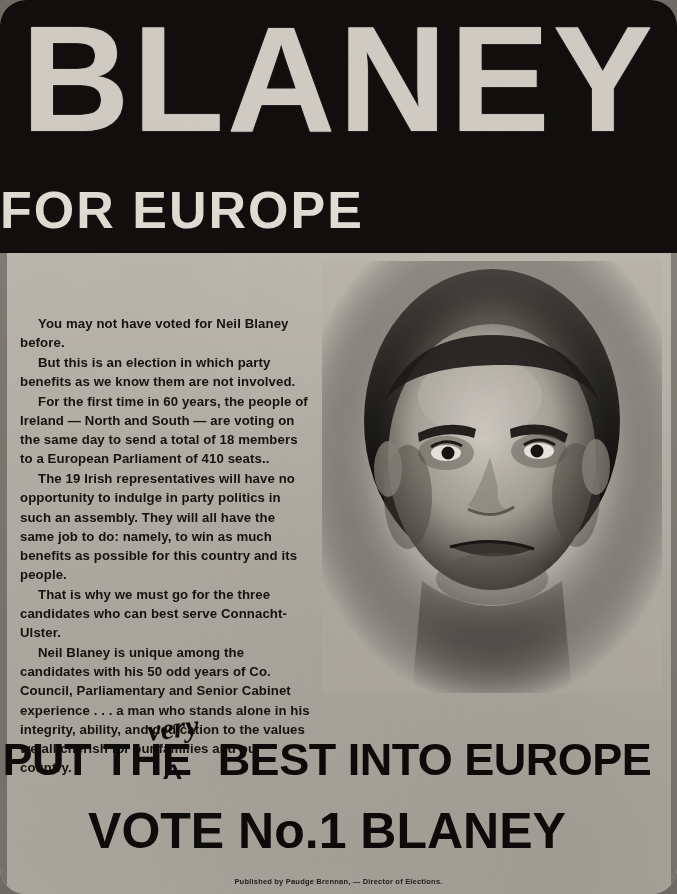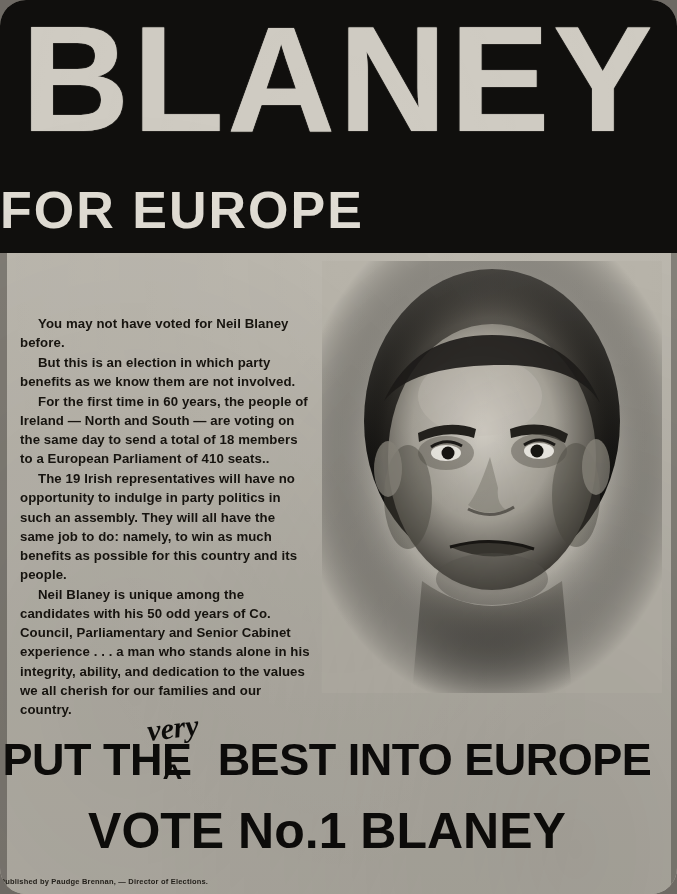--- a/index.html
+++ b/index.html
@@ -169,21 +169,21 @@
     letter-spacing: 0px;
     white-space: nowrap;
   }
 
   
   .credit {
     position: absolute;
     left: 0;
     top: 877px;
     width: 677px;
-    text-align: left;
+    text-align: center;
     color: #26231d;
     font-size: 7.5px;
     line-height: 10px;
     font-weight: bold;
     letter-spacing: 0.2px;
   }
 
   
   .grain {
     position: absolute;
@@ -209,20 +209,21 @@
 
   <div class="paper">
     <div class="paper-edge-left"></div>
     <div class="paper-edge-right"></div>
 
     <div class="copy">
       <p>You may not have voted for Neil Blaney before.</p>
       <p>But this is an election in which party benefits as we know them are not involved.</p>
       <p>For the first time in 60 years, the people of Ireland — North and South — are voting on the same day to send a total of 18 members to a European Parliament of 410 seats..</p>
       <p>The 19 Irish representatives will have no opportunity to indulge in party politics in such an assembly. They will all have the same job to do: namely, to win as much benefits as possible for this country and its people.</p>
+      <p>That is why we must go for the three candidates who can best serve Connacht-Ulster.</p>
       <p>Neil Blaney is unique among the candidates with his 50 odd years of Co. Council, Parliamentary and Senior Cabinet experience . . . a man who stands alone in his integrity, ability, and dedication to the values we all cherish for our families and our country.</p>
     </div>
 
     <div class="portrait">
       <svg width="340" height="432" viewBox="0 0 340 432" xmlns="http://www.w3.org/2000/svg">
         <defs>
           <radialGradient id="faceg" cx="46%" cy="40%" r="62%">
             <stop offset="0%" stop-color="#d8d4cb"></stop>
             <stop offset="55%" stop-color="#a8a49a"></stop>
             <stop offset="100%" stop-color="#3c3933"></stop>

